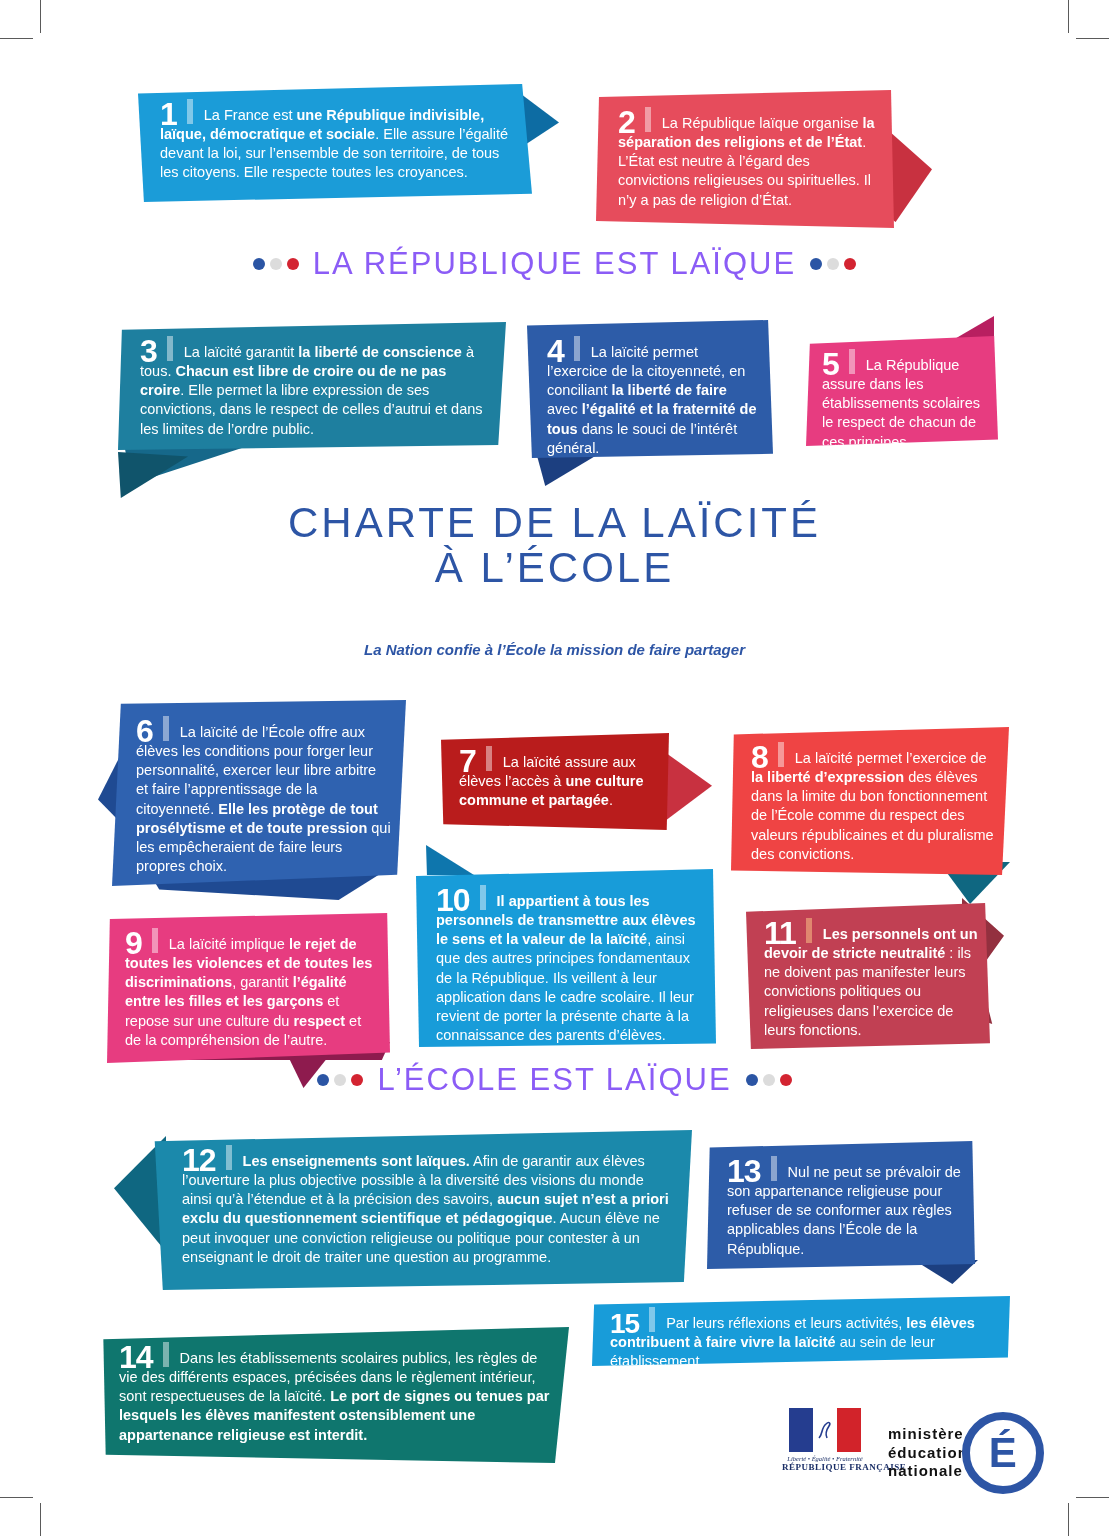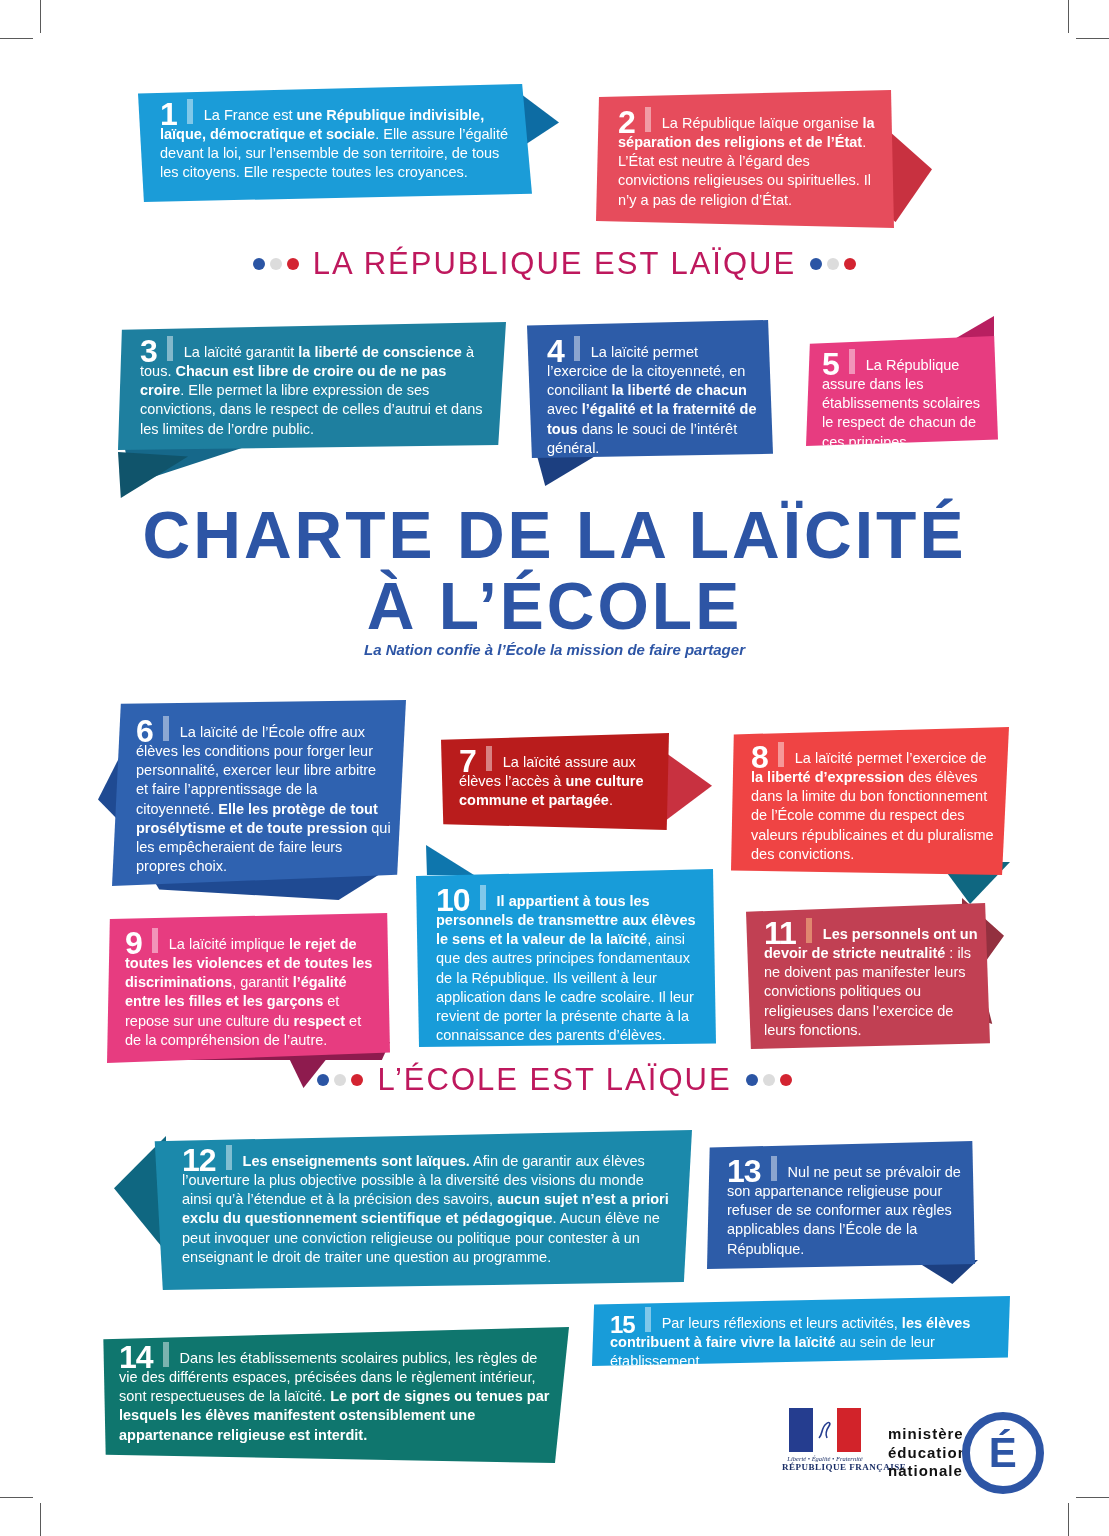--- a/index.html
+++ b/index.html
@@ -71,31 +71,31 @@
 
   .b13{left:707px;top:1141px;width:268px;height:128px;background:#2d5ca8;padding:15px 12px 0 20px;
        clip-path:polygon(1% 5%,99% 0%,100% 96%,0% 100%);}
   .f13{left:914px;top:1260px;width:64px;height:24px;background:#1c3f80;clip-path:polygon(0 0,100% 0,60% 100%);}
 
   .b14{left:101px;top:1327px;width:468px;height:136px;background:#0f766e;padding:15px 14px 0 18px;
        clip-path:polygon(0.5% 9%,100% 0%,97% 100%,1% 94%);}
 
   .b15{left:592px;top:1296px;width:418px;height:70px;background:#189cd9;padding:11px 14px 0 18px;
        clip-path:polygon(0.5% 12%,100% 0%,99.5% 88%,0% 100%);}
-  .b15 .num{font-size:24px;}
+  .b15 .num{font-size:28px;}
 
   
   .sec-head{position:absolute;left:0;width:100%;display:flex;align-items:center;justify-content:center;gap:14px;}
-  .sec-title{color:#be185d;font-size:31px;letter-spacing:2px;font-weight:400;white-space:nowrap;}
+  .sec-title{color:#8b5cf6;font-size:31px;letter-spacing:2px;font-weight:400;white-space:nowrap;}
   .dots{display:flex;gap:5px;align-items:center;}
   .dot{width:12px;height:12px;border-radius:50%;}
   .dot-b{background:#2b55a4;} .dot-w{background:#dcdcdc;} .dot-r{background:#d32431;}
 
   .main-title{position:absolute;left:0;top:500px;width:100%;text-align:center;color:#2d55a5;
-              font-size:66px;letter-spacing:3px;line-height:1.08;font-weight:700;}
+              font-size:42px;letter-spacing:3px;line-height:1.08;font-weight:400;}
   .subtitle{position:absolute;left:0;top:640px;width:100%;text-align:center;color:#2d55a5;
             font-size:15px;font-style:italic;font-weight:700;line-height:1.35;}
 
   
   .rf-logo{position:absolute;left:782px;top:1408px;width:86px;text-align:center;}
   .rf-flag{width:72px;height:44px;margin:0 auto;display:flex;}
   .rf-flag .s1{flex:1;background:#253d8f;} .rf-flag .s2{flex:1;background:#ffffff;position:relative;} .rf-flag .s3{flex:1;background:#d2232a;}
   .rf-motto{font-family:"Liberation Serif",serif;font-style:italic;font-size:6.5px;color:#1a2e66;margin-top:3px;white-space:nowrap;}
   .rf-name{font-family:"Liberation Serif",serif;font-weight:700;font-size:9px;color:#1a2e66;letter-spacing:.5px;white-space:nowrap;}
 
@@ -155,21 +155,21 @@
         <span class="dot dot-b"></span>
         <span class="dot dot-w"></span>
         <span class="dot dot-r"></span>
       </span>
   </div>
 
   <div class="banner b3">
     <div class="txt"><span class="num">3</span><span class="nbar"></span><span><span>La laïcité garantit </span><span class="b">la liberté de conscience</span><span> à tous. </span><span class="b">Chacun est libre de croire ou de ne pas croire</span><span>. Elle permet la libre expression de ses convictions, dans le respect de celles d’autrui et dans les limites de l’ordre public.</span></span></div>
   </div>
   <div class="banner b4">
-    <div class="txt"><span class="num">4</span><span class="nbar"></span><span><span>La laïcité permet l’exercice de la citoyenneté, en conciliant </span><span class="b">la liberté de chacun</span><span> avec </span><span class="b">l’égalité et la fraternité de tous</span><span> dans le souci de l’intérêt général.</span></span></div>
+    <div class="txt"><span class="num">4</span><span class="nbar"></span><span><span>La laïcité permet l’exercice de la citoyenneté, en conciliant </span><span class="b">la liberté de faire</span><span> avec </span><span class="b">l’égalité et la fraternité de tous</span><span> dans le souci de l’intérêt général.</span></span></div>
   </div>
   <div class="banner b5">
     <div class="txt"><span class="num">5</span><span class="nbar"></span><span><span>La République assure dans les établissements scolaires le respect de chacun de ces principes.</span></span></div>
   </div>
 
   <div class="main-title">
     <div>CHARTE DE LA LAÏCITÉ</div>
     <div>À L’ÉCOLE</div>
   </div>
   <div class="subtitle">

